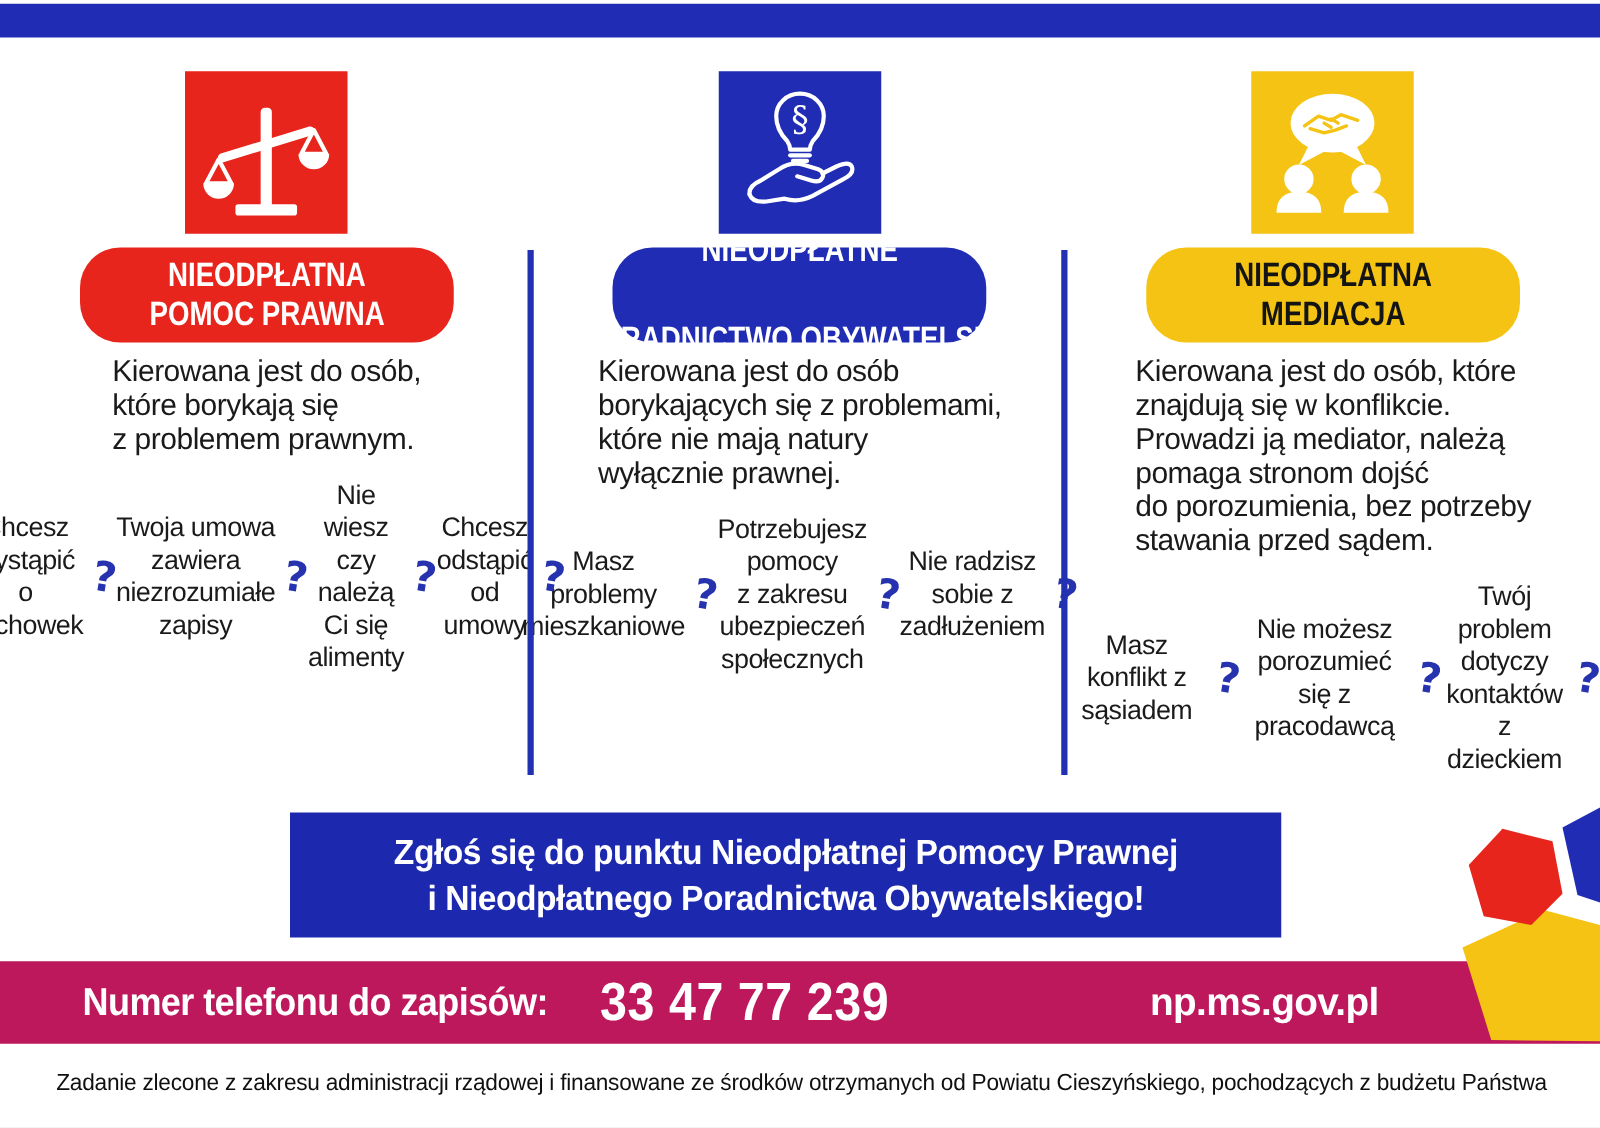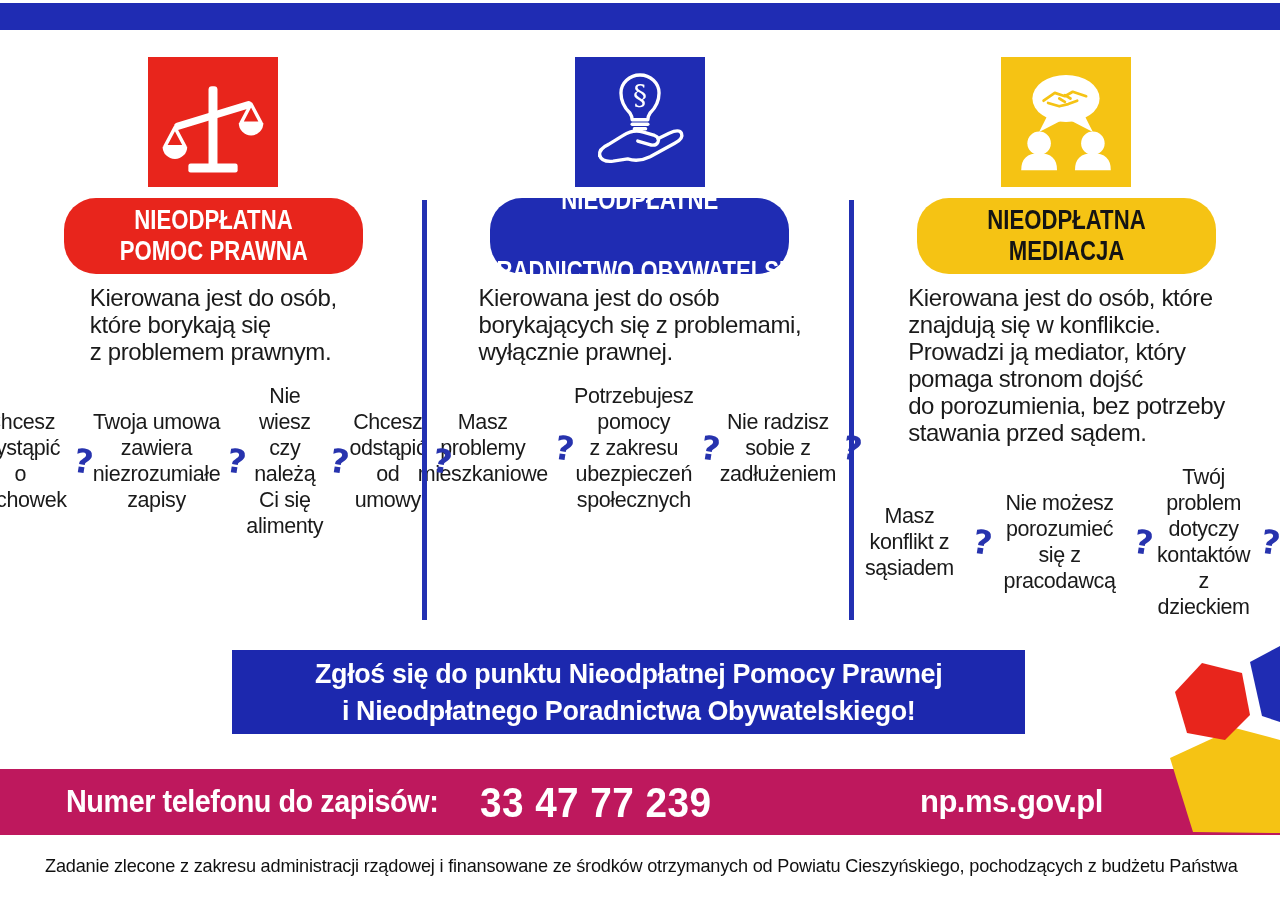--- a/index.html
+++ b/index.html
@@ -35,21 +35,21 @@
   .question{margin-top:14px;display:flex;align-items:center;justify-content:center;}
   .qtext{text-align:center;font-size:21.5px;line-height:26px;letter-spacing:-0.4px;color:#1a1a1a;}
   .qline{display:block;}
   .qmark{display:inline-block;margin-left:7px;font-size:33px;font-weight:700;color:#2733ae;
     transform:rotate(9deg);font-family:"DejaVu Sans",sans-serif;line-height:1;}
   
   .divider{position:absolute;top:200px;width:5px;height:420px;background:#2230b2;}
   .divider.d1{left:422px;}
   .divider.d2{left:849px;}
   
-  .cta{position:absolute;left:232px;top:650px;width:793px;height:84px;background:#1c28ae;
+  .cta{position:absolute;left:232px;top:650px;width:793px;height:100px;background:#1c28ae;
     display:flex;flex-direction:column;align-items:center;justify-content:center;}
   .cta-line{display:block;color:#fff;font-weight:700;font-size:28px;line-height:37px;letter-spacing:-0.4px;white-space:nowrap;transform:scaleX(0.96);}
   
   .decor{position:absolute;left:1150px;top:632px;z-index:5;}
   
   .disclaimer{position:absolute;left:45px;top:855px;width:1150px;margin:0;font-size:18.5px;
     letter-spacing:-0.2px;color:#101010;transform:scaleX(0.98);transform-origin:left center;white-space:nowrap;}
 </style>
 </head>
 <body>
@@ -123,20 +123,21 @@
           <text x="50" y="35" text-anchor="middle" font-size="25" fill="#fff" font-family="DejaVu Serif, serif">§</text>
         </svg>
       </div>
       <div class="band blue">
         <span class="band-line">NIEODPŁATNE</span>
         <span class="band-line">PORADNICTWO OBYWATELSKIE</span>
       </div>
       <p class="intro">
         <span class="intro-line">Kierowana jest do osób</span>
         <span class="intro-line">borykających się z problemami,</span>
+        <span class="intro-line">które nie mają natury</span>
         <span class="intro-line">wyłącznie prawnej.</span>
       </p>
       <div class="questions">
         <div class="question">
           <span class="qtext">
               <span class="qline">Masz problemy mieszkaniowe</span>
             </span>
           <span class="qmark">?</span>
         </div>
         <div class="question">
@@ -172,21 +173,21 @@
           <path d="M58 93 Q58 78 74 78 Q90 78 90 93 Z" fill="#fff"></path>
         </svg>
       </div>
       <div class="band yellow">
         <span class="band-line">NIEODPŁATNA</span>
         <span class="band-line">MEDIACJA</span>
       </div>
       <p class="intro">
         <span class="intro-line">Kierowana jest do osób, które</span>
         <span class="intro-line">znajdują się w konflikcie.</span>
-        <span class="intro-line">Prowadzi ją mediator, który</span>
+        <span class="intro-line">Prowadzi ją mediator, należą</span>
         <span class="intro-line">pomaga stronom dojść</span>
         <span class="intro-line">do porozumienia, bez potrzeby</span>
         <span class="intro-line">stawania przed sądem.</span>
       </p>
       <div class="questions">
         <div class="question">
           <span class="qtext">
               <span class="qline">Masz konflikt z sąsiadem</span>
             </span>
           <span class="qmark">?</span>

